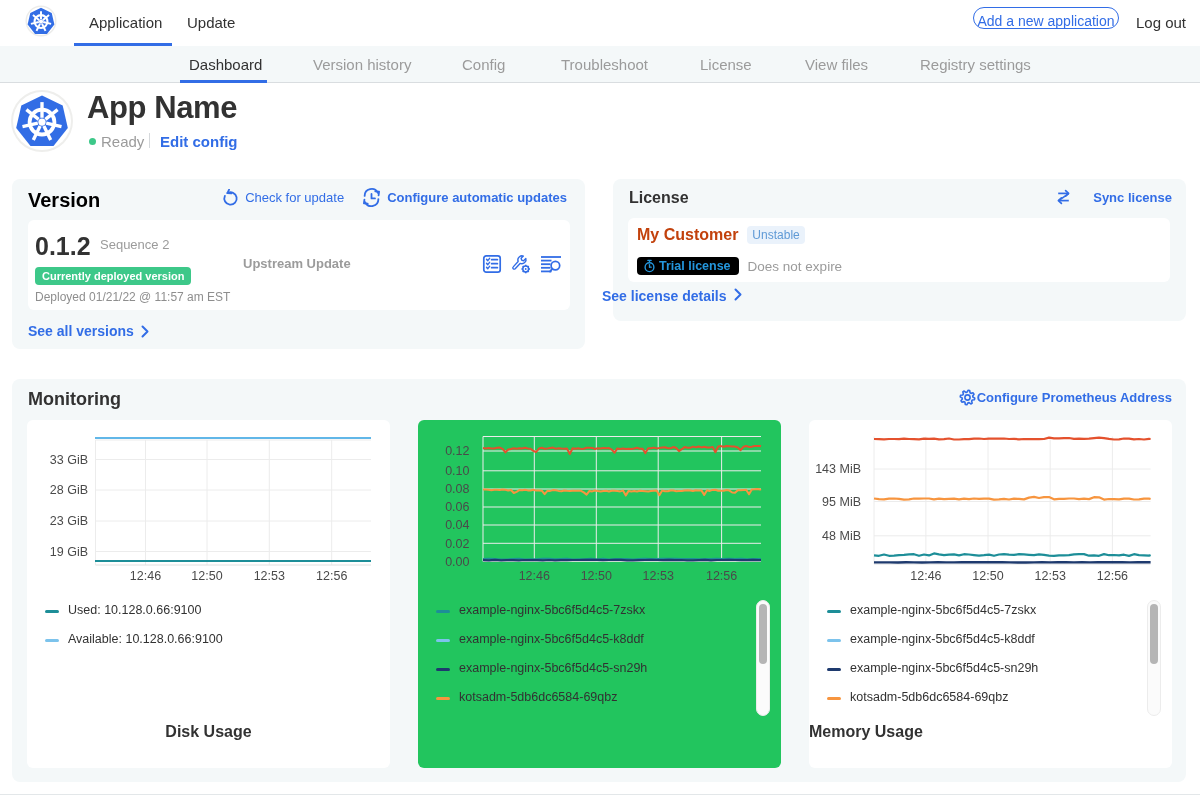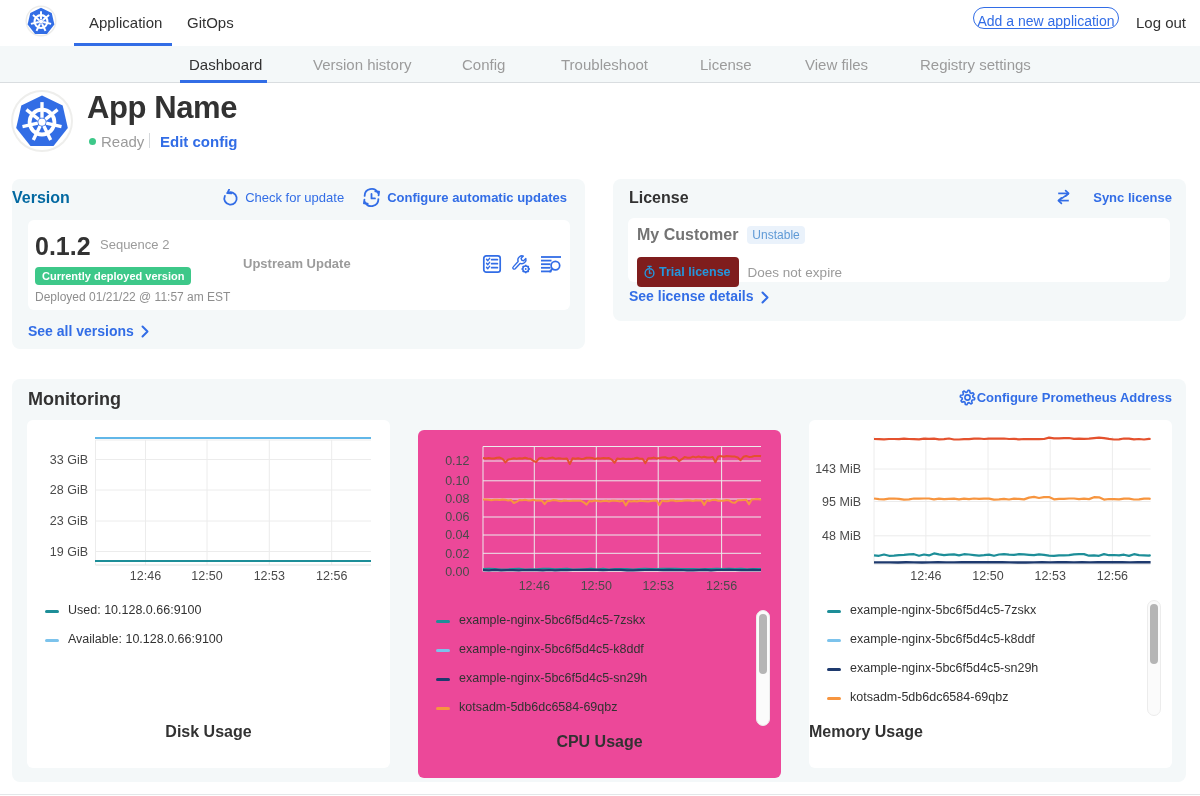--- a/index.html
+++ b/index.html
@@ -14,21 +14,21 @@
       <line x1="42.2" y1="53.8" x2="13.9" y2="60.2" stroke="#fff" stroke-width="7"></line>
       <line x1="46.5" y1="59.2" x2="33.9" y2="85.3" stroke="#fff" stroke-width="7"></line>
       <line x1="53.5" y1="59.2" x2="66.1" y2="85.3" stroke="#fff" stroke-width="7"></line>
       <line x1="57.8" y1="53.8" x2="86.1" y2="60.2" stroke="#fff" stroke-width="7"></line>
       <line x1="56.3" y1="47.0" x2="78.9" y2="28.9" stroke="#fff" stroke-width="7"></line>
       <circle cx="50" cy="52" r="23" fill="none" stroke="#fff" stroke-width="7.5"></circle>
       <circle cx="50" cy="52" r="7.5" fill="#fff"></circle>
     </svg></div>
 <div class="abs" style="left:89px;top:14px;font-size:15px;font-weight:500;color:#323232">Application</div>
 <div class="abs" style="left:74px;top:43px;width:98px;height:3px;background:#326de6"></div>
-<div class="abs" style="left:187px;top:14px;font-size:15px;font-weight:500;color:#323232">GitOps</div>
+<div class="abs" style="left:187px;top:14px;font-size:15px;font-weight:500;color:#323232">Update</div>
 <div class="abs" style="left:973px;top:7px;width:146px;height:22px;border:1px solid #326de6;border-radius:15px;text-align:center;line-height:27px;font-size:14px;font-weight:normal;color:#326de6">Add a new application</div>
 <div class="abs" style="right:14px;top:14px;font-size:15px;font-weight:500;color:#323232">Log out</div>
 
 <div class="abs" style="left:0;top:46px;width:1200px;height:37px;background:#f4f8f9;border-bottom:1px solid #d9dde0"></div>
 <div class="abs" style="left:189px;top:56px;font-size:15px;font-weight:500;color:#323232">Dashboard</div>
 <div class="abs" style="left:180px;top:80px;width:87px;height:3px;background:#326de6"></div>
 <div class="abs" style="left:313px;top:56px;font-size:15px;color:#9b9b9b">Version history</div>
 <div class="abs" style="left:462px;top:56px;font-size:15px;color:#9b9b9b">Config</div>
 <div class="abs" style="left:561px;top:56px;font-size:15px;color:#9b9b9b">Troubleshoot</div>
 <div class="abs" style="left:700px;top:56px;font-size:15px;color:#9b9b9b">License</div>
@@ -49,21 +49,21 @@
       <circle cx="50" cy="52" r="6.8" fill="#fff"></circle>
     </svg>
   </div>
 <div class="abs" style="left:87px;top:90px;font-size:31px;font-weight:bold;color:#323232;letter-spacing:-0.4px">App Name</div>
 <div class="abs" style="left:89px;top:138px;width:7px;height:7px;border-radius:50%;background:#3dc889"></div>
 <div class="abs" style="left:101px;top:133px;font-size:15px;color:#9b9b9b">Ready</div>
 <div class="abs" style="left:149px;top:133px;width:1px;height:15px;background:#d5d8db"></div>
 <div class="abs" style="left:160px;top:133px;font-size:15px;font-weight:bold;color:#326de6">Edit config</div>
 
 <div class="abs" style="left:12px;top:179px;width:573px;height:170px;background:#f4f8f9;border-radius:8px"></div>
-<div class="abs" style="left:12px;top:189px;font-size:16px;font-weight:bold;color:#0369a1">Version</div>
+<div class="abs" style="left:28px;top:189px;font-size:20px;font-weight:bold;color:#000000">Version</div>
 <div class="abs" style="right:633px;top:188px;display:flex;align-items:center;white-space:nowrap">
     <svg width="17" height="17" viewBox="0 0 17 17">
       <path d="M2.88,6.88 A6.2,6.2 0 1 0 5.4,4.13" fill="none" stroke="#326de6" stroke-width="1.8" stroke-linecap="round"></path>
       <polyline points="7.07,0.62 5.4,4.13 9.27,4.43" fill="none" stroke="#326de6" stroke-width="1.8" stroke-linecap="round" stroke-linejoin="round"></polyline>
     </svg>
     <span style="margin-left:6px;font-size:13px;font-weight:normal;color:#326de6">Check for update</span>
     <span style="width:18px"></span>
     <svg width="19" height="19" viewBox="0 0 18 18">
       <path d="M2.5,7.5 A6.6,6.6 0 0 1 15.0,4.6" fill="none" stroke="#326de6" stroke-width="1.7" stroke-linecap="round"></path>
       <polyline points="12.6,3.1 16.2,3.4 15.7,7.0" fill="none" stroke="#326de6" stroke-width="1.7" stroke-linecap="round" stroke-linejoin="round"></polyline>
@@ -126,37 +126,37 @@
       <line x1="2.2" y1="4.4" x2="12.2" y2="4.4" stroke="#326de6" stroke-width="1.7"></line>
       <polyline points="9.6,1.6 12.6,4.4 9.6,7.2" fill="none" stroke="#326de6" stroke-width="1.7" stroke-linejoin="round" stroke-linecap="round"></polyline>
       <line x1="12.6" y1="4.6" x2="2.6" y2="11.6" stroke="#326de6" stroke-width="1.7"></line>
       <line x1="12.8" y1="11.6" x2="2.8" y2="11.6" stroke="#326de6" stroke-width="1.7"></line>
       <polyline points="5.4,8.8 2.4,11.6 5.4,14.4" fill="none" stroke="#326de6" stroke-width="1.7" stroke-linejoin="round" stroke-linecap="round"></polyline>
     </svg>
     <span style="margin-left:22px;font-size:13px;font-weight:bold;color:#326de6">Sync license</span>
   </div>
 <div class="abs" style="left:628px;top:218px;width:542px;height:64px;background:#fff;border-radius:6px"></div>
 <div class="abs" style="left:637px;top:226px;display:flex;align-items:center">
-    <span style="font-size:16px;font-weight:bold;color:#737373">My Customer</span>
+    <span style="font-size:16px;font-weight:bold;color:#c2410c">My Customer</span>
     <span style="margin-left:9px;height:18px;background:#eaf2fb;border-radius:4px;padding:0 5px;font-size:12px;color:#5f9ad6;line-height:18px">Unstable</span>
   </div>
 <div class="abs" style="left:637px;top:257px;display:flex;align-items:center;white-space:nowrap">
-    <span style="display:flex;align-items:center;height:30px;background:#7f1d1d;border-radius:4px;padding:0 8px 0 6px">
+    <span style="display:flex;align-items:center;height:18px;background:#000000;border-radius:4px;padding:0 8px 0 6px">
       <svg width="13" height="14" viewBox="0 0 13 14">
         <circle cx="6.5" cy="8.2" r="4.4" fill="none" stroke="#2496dc" stroke-width="1.4"></circle>
         <line x1="4.9" y1="1.4" x2="8.1" y2="1.4" stroke="#2496dc" stroke-width="1.4" stroke-linecap="round"></line>
         <line x1="6.5" y1="1.6" x2="6.5" y2="3.4" stroke="#2496dc" stroke-width="1.4"></line>
         <line x1="6.5" y1="8.2" x2="6.5" y2="5.6" stroke="#2496dc" stroke-width="1.3" stroke-linecap="round"></line>
         <line x1="6.5" y1="8.2" x2="8.2" y2="8.2" stroke="#2496dc" stroke-width="1.3" stroke-linecap="round"></line>
       </svg>
       <span style="margin-left:3px;font-size:12.5px;font-weight:bold;color:#2496dc">Trial license</span>
     </span>
     <span style="margin-left:9px;font-size:13.5px;color:#9b9b9b">Does not expire</span>
   </div>
-<div class="abs" style="left:629px;top:288px;display:flex;align-items:flex-end">
+<div class="abs" style="left:602px;top:288px;display:flex;align-items:flex-start">
     <span style="font-size:14px;font-weight:bold;color:#326de6">See license details</span>
     <span style="margin-left:7px;display:flex">
       <svg width="8" height="13" viewBox="0 0 8 13">
         <polyline points="1.5,1.5 6.5,6.5 1.5,11.5" fill="none" stroke="#326de6" stroke-width="2.0" stroke-linecap="round" stroke-linejoin="round"></polyline>
       </svg>
     </span>
   </div>
 
 <div class="abs" style="left:12px;top:379px;width:1174px;height:403px;background:#f4f8f9;border-radius:8px"></div>
 <div class="abs" style="left:28px;top:389px;font-size:18px;font-weight:bold;color:#323232">Monitoring</div>
@@ -190,21 +190,21 @@
       <text x="304.7" y="160" text-anchor="middle" font-size="12.5" fill="#4a4a4a">12:56</text>
       <polyline points="68.0,18.0 344.0,18.0" fill="none" stroke="#61b7e8" stroke-width="2.0" stroke-linejoin="round"></polyline>
       <polyline points="68.0,141.0 344.0,141.0" fill="none" stroke="#1d8e98" stroke-width="2.2" stroke-linejoin="round"></polyline>
     </svg>
     <div style="position:absolute;left:18px;top:190px;width:14px;height:3px;background:#1d8e98;border-radius:1.5px"></div>
     <div style="position:absolute;left:41px;top:183px;font-size:12.5px;color:#323232">Used: 10.128.0.66:9100</div>
     <div style="position:absolute;left:18px;top:219px;width:14px;height:3px;background:#7cc3ec;border-radius:1.5px"></div>
     <div style="position:absolute;left:41px;top:212px;font-size:12.5px;color:#323232">Available: 10.128.0.66:9100</div>
     <div style="position:absolute;left:0;top:303px;width:100%;text-align:center;font-size:16px;font-weight:bold;color:#323232">Disk Usage</div>
   </div>
-<div style="position:absolute;left:418px;top:430px;width:363px;height:348px;background:#ec4899;border-radius:6px">
+<div style="position:absolute;left:418px;top:420px;width:363px;height:348px;background:#22c55e;border-radius:6px">
     <svg width="363" height="170" viewBox="0 0 363 170" style="position:absolute;left:0;top:0">
       <line x1="116.3" y1="16.5" x2="116.3" y2="141.4" stroke="#ececec" stroke-width="1"></line>
       <line x1="178.3" y1="16.5" x2="178.3" y2="141.4" stroke="#ececec" stroke-width="1"></line>
       <line x1="240.2" y1="16.5" x2="240.2" y2="141.4" stroke="#ececec" stroke-width="1"></line>
       <line x1="303.6" y1="16.5" x2="303.6" y2="141.4" stroke="#ececec" stroke-width="1"></line>
       <line x1="65" y1="16.5" x2="343" y2="16.5" stroke="#ececec" stroke-width="1"></line>
       <line x1="65" y1="31" x2="343" y2="31" stroke="#ececec" stroke-width="1"></line>
       <line x1="65" y1="50.8" x2="343" y2="50.8" stroke="#ececec" stroke-width="1"></line>
       <line x1="65" y1="69" x2="343" y2="69" stroke="#ececec" stroke-width="1"></line>
       <line x1="65" y1="87" x2="343" y2="87" stroke="#ececec" stroke-width="1"></line>
@@ -231,21 +231,20 @@
     <div style="position:absolute;left:18px;top:190px;width:14px;height:3px;background:#1d8e98;border-radius:1.5px"></div>
     <div style="position:absolute;left:41px;top:183px;font-size:12.5px;color:#323232">example-nginx-5bc6f5d4c5-7zskx</div>
     <div style="position:absolute;left:18px;top:219px;width:14px;height:3px;background:#7cc3ec;border-radius:1.5px"></div>
     <div style="position:absolute;left:41px;top:212px;font-size:12.5px;color:#323232">example-nginx-5bc6f5d4c5-k8ddf</div>
     <div style="position:absolute;left:18px;top:248px;width:14px;height:3px;background:#1e3a6e;border-radius:1.5px"></div>
     <div style="position:absolute;left:41px;top:241px;font-size:12.5px;color:#323232">example-nginx-5bc6f5d4c5-sn29h</div>
     <div style="position:absolute;left:18px;top:277px;width:14px;height:3px;background:#f7953f;border-radius:1.5px"></div>
     <div style="position:absolute;left:41px;top:270px;font-size:12.5px;color:#323232">kotsadm-5db6dc6584-69qbz</div>
     <div style="position:absolute;left:338px;top:180px;width:14px;height:116px;background:#fbfbfb;border:1px solid #ececec;border-radius:7px"></div>
     <div style="position:absolute;left:341px;top:184px;width:8px;height:60px;background:#b5b5b5;border-radius:4px"></div>
-    <div style="position:absolute;left:0;top:303px;width:100%;text-align:center;font-size:16px;font-weight:bold;color:#323232">CPU Usage</div>
   </div>
 <div style="position:absolute;left:809px;top:420px;width:363px;height:348px;background:#fff;border-radius:6px">
     <svg width="363" height="170" viewBox="0 0 363 170" style="position:absolute;left:0;top:0">
       <line x1="116.9" y1="16.5" x2="116.9" y2="144" stroke="#ececec" stroke-width="1"></line>
       <line x1="179" y1="16.5" x2="179" y2="144" stroke="#ececec" stroke-width="1"></line>
       <line x1="241.2" y1="16.5" x2="241.2" y2="144" stroke="#ececec" stroke-width="1"></line>
       <line x1="303.4" y1="16.5" x2="303.4" y2="144" stroke="#ececec" stroke-width="1"></line>
       <line x1="65" y1="49" x2="341.6" y2="49" stroke="#ececec" stroke-width="1"></line>
       <line x1="65" y1="81.5" x2="341.6" y2="81.5" stroke="#ececec" stroke-width="1"></line>
       <line x1="65" y1="115.8" x2="341.6" y2="115.8" stroke="#ececec" stroke-width="1"></line>

